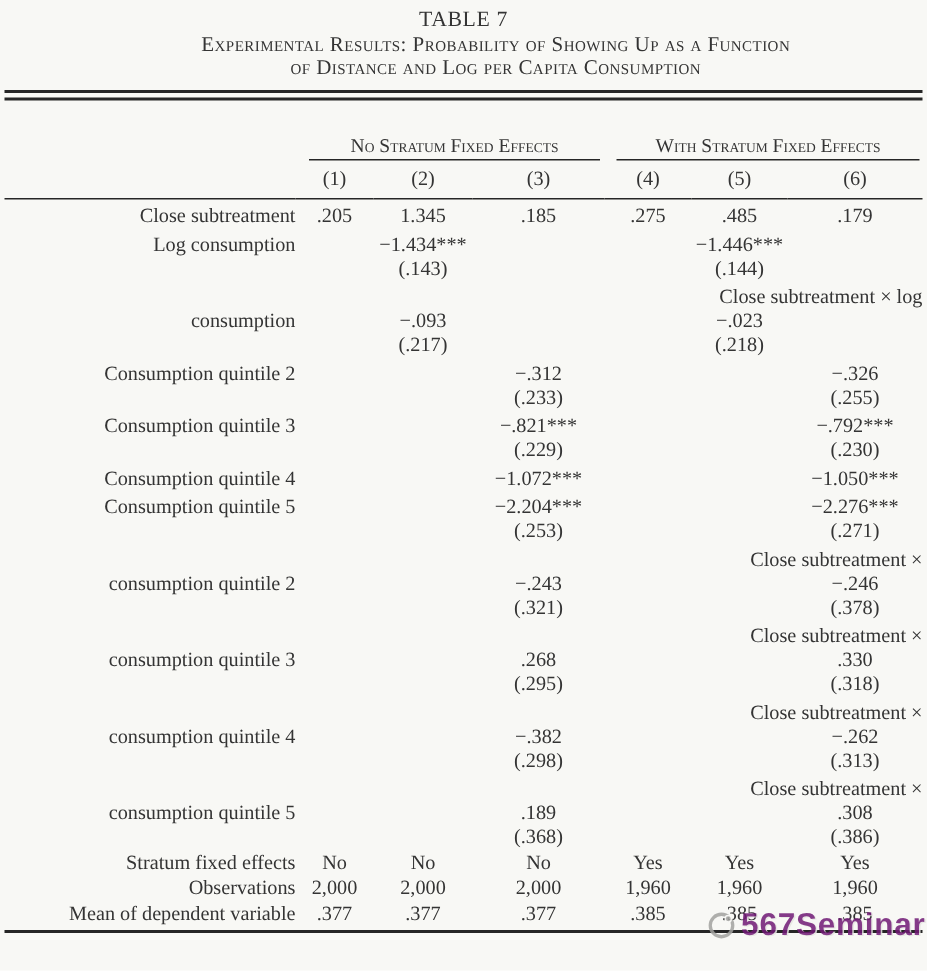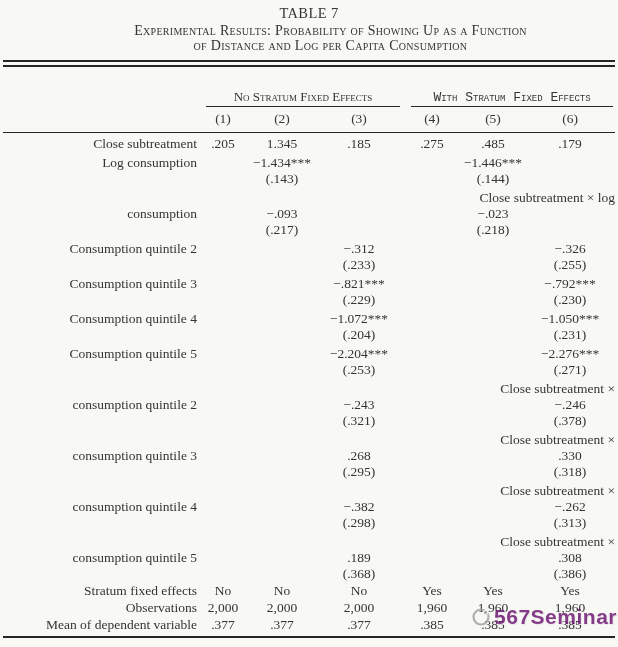--- a/index.html
+++ b/index.html
@@ -13,21 +13,21 @@
   .title-line { font-variant:small-caps; font-size:14px; line-height:14.5px; letter-spacing:.3px;margin-left:43px; }
 
   .rule-double { height:3px; border-top:2px solid #262626; border-bottom:2px solid #262626; margin:7px 3px 0 3px; }
   .rule-bottom { border-top:2.5px solid #262626; margin:3px 3px 0 3px; }
 
   table.results { border-collapse:collapse; table-layout:fixed; width:612px; margin:0 3px; font-size:13.5px; }
   .group-row td { padding-top:22px; vertical-align:bottom; }
   .group-label { font-variant:small-caps; font-size:13px; text-align:center; white-space:nowrap;
                  border-bottom:1.5px solid #262626; padding-bottom:1px; }
   .g1 { margin-left:8px; margin-right:2px; }
-  .g2 { margin-left:7px; margin-right:1px;font-family:Liberation Mono, monospace; }
+  .g2 { margin-left:7px; margin-right:1px; }
   .colnum-row td { text-align:center; padding:3px 0 5px; border-bottom:1.5px solid #262626; }
 
   tbody td { line-height:16px; padding:0; text-align:center; vertical-align:bottom; white-space:nowrap; }
   tbody td.lbl { text-align:right; padding-left:1px; }
   tbody td.indent { padding-left:20px; }
   tr.bstart > td { padding-top:3px; }
   tr.stat > td { padding-top:1px; }
 
   .watermark {
     position:absolute; top:605px; right:1px; display:flex; align-items:center; gap:3px;
@@ -167,29 +167,20 @@
         </tr>
         <tr class="bstart">
           <td class="lbl">Consumption quintile 4</td>
           <td class="v"></td>
           <td class="v"></td>
           <td class="v">−1.072***</td>
           <td class="v"></td>
           <td class="v"></td>
           <td class="v">−1.050***</td>
         </tr>
-        <tr>
-          <td class="lbl"></td>
-          <td class="v se"></td>
-          <td class="v se"></td>
-          <td class="v se">(.204)</td>
-          <td class="v se"></td>
-          <td class="v se"></td>
-          <td class="v se">(.231)</td>
-        </tr>
         <tr class="bstart">
           <td class="lbl">Consumption quintile 5</td>
           <td class="v"></td>
           <td class="v"></td>
           <td class="v">−2.204***</td>
           <td class="v"></td>
           <td class="v"></td>
           <td class="v">−2.276***</td>
         </tr>
         <tr>

